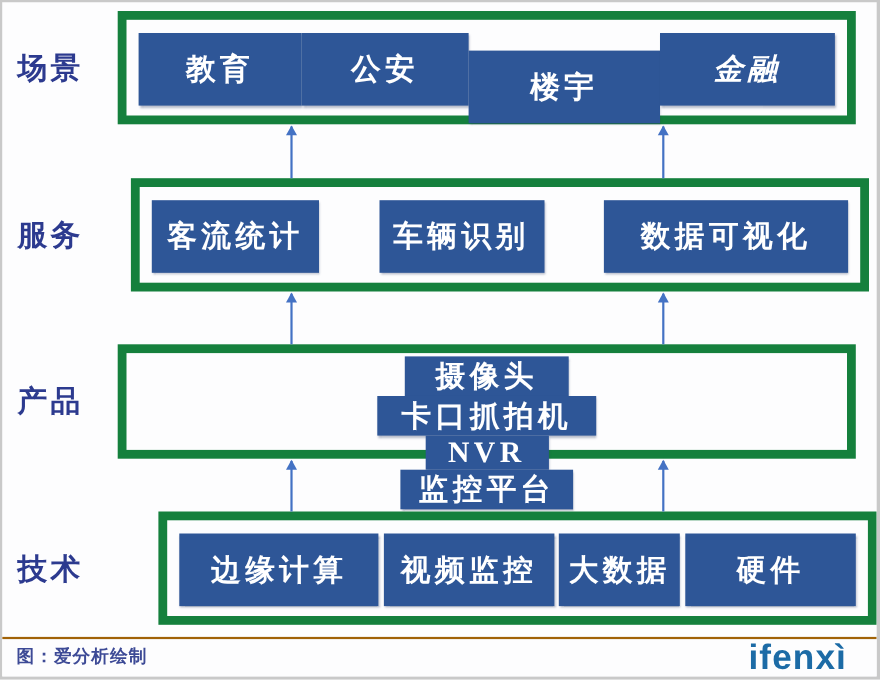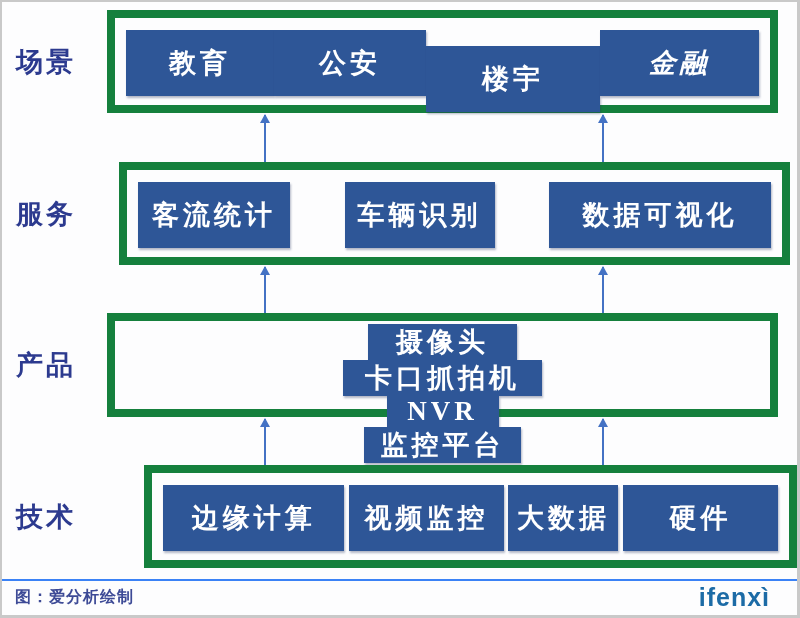--- a/index.html
+++ b/index.html
@@ -82,37 +82,37 @@
     left: -4px;
     width: 0;
     height: 0;
     border-left: 5px solid transparent;
     border-right: 5px solid transparent;
     border-bottom: 9px solid #4472c4;
   }
 
   .footer {
     height: 36px;
-    border-top: 2px solid #3b82f6;
+    border-top: 2px solid #a16207;
     background: #fdfdfe;
     display: flex;
     align-items: center;
     justify-content: space-between;
     padding: 0 27px 2px 13px;
   }
 
   .credit {
     font-size: 16px;
     font-weight: bold;
     color: #3d4a96;
     letter-spacing: 1px;
   }
 
   .logo {
-    font-size: 25px;
+    font-size: 32px;
     font-weight: bold;
     color: #1c6ba6;
     letter-spacing: 1px;
   }
 </style>
 </head>
 <body>
 
 <div class="frame">
   <div class="diagram">

